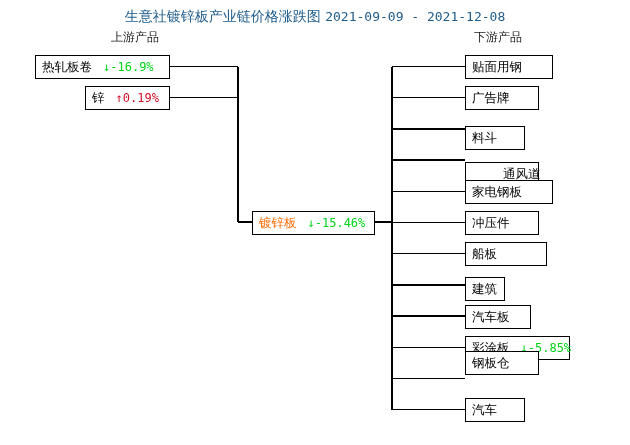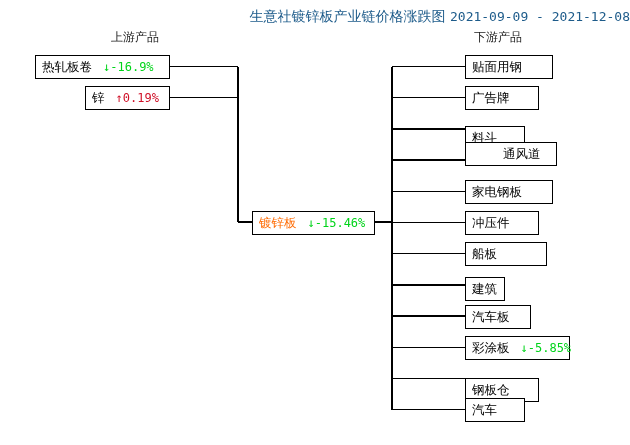--- a/index.html
+++ b/index.html
@@ -8,21 +8,21 @@
     background:#ffffff;
     font-family:"DejaVu Sans","Liberation Sans",sans-serif;
     overflow:hidden;
     position:relative;
   }
   #stage{position:absolute;left:0;top:0;width:630px;height:445px;}
 
   
   .title-row{
     position:absolute;left:0;top:8px;width:630px;
-    text-align:right;white-space:nowrap;
+    text-align:center;white-space:nowrap;
     color:#1d5b8a;font-size:14px;line-height:16px;
   }
   .title-main{font-family:"DejaVu Sans","Liberation Sans",sans-serif;letter-spacing:0px;}
   .title-range{font-family:"DejaVu Sans Mono","Liberation Mono",monospace;font-size:13px;letter-spacing:0px;}
 
   
   .col-head{
     position:absolute;top:30px;
     font-size:12px;color:#1a1a1a;white-space:nowrap;
     text-align:center;line-height:14px;
@@ -116,21 +116,21 @@
   <div id="downstream-holder">
       <div class="node down" id="dn-0" style="top: 55px; width: 88px;">
         <span class="nm">贴面用钢</span>
       </div>
       <div class="node down" id="dn-1" style="top: 86.2px; width: 74px;">
         <span class="nm">广告牌</span>
       </div>
       <div class="node down" id="dn-2" style="top: 126px; width: 60px;">
         <span class="nm">料斗</span>
       </div>
-      <div class="node down" id="dn-3" style="top: 142px; width: 92px; padding-left: 37px;">
+      <div class="node down" id="dn-3" style="top: 162px; width: 74px; padding-left: 37px;">
         <span class="nm">通风道</span>
       </div>
       <div class="node down" id="dn-4" style="top: 179.8px; width: 88px; align-items: center;">
         <span class="nm">家电钢板</span>
       </div>
       <div class="node down" id="dn-5" style="top: 211px; width: 74px;">
         <span class="nm">冲压件</span>
       </div>
       <div class="node down" id="dn-6" style="top: 242.2px; width: 82px;">
         <span class="nm">船板</span>
@@ -138,21 +138,21 @@
       <div class="node down" id="dn-7" style="top: 277px; width: 40px; align-items: center;">
         <span class="nm">建筑</span>
       </div>
       <div class="node down" id="dn-8" style="top: 304.6px; width: 66px;">
         <span class="nm">汽车板</span>
       </div>
       <div class="node down" id="dn-9" style="top: 335.8px; width: 105px;">
         <span class="nm">彩涂板</span>
         <span class="pct down"><span>↓</span><span>-5.85%</span></span>
       </div>
-      <div class="node down" id="dn-10" style="top: 378px; width: 74px;">
+      <div class="node down" id="dn-10" style="top: 351px; width: 74px;">
         <span class="nm">钢板仓</span>
       </div>
       <div class="node down" id="dn-11" style="top: 398.2px; width: 60px;">
         <span class="nm">汽车</span>
       </div>
     </div>
 
 </div>
 
 </body></html>

